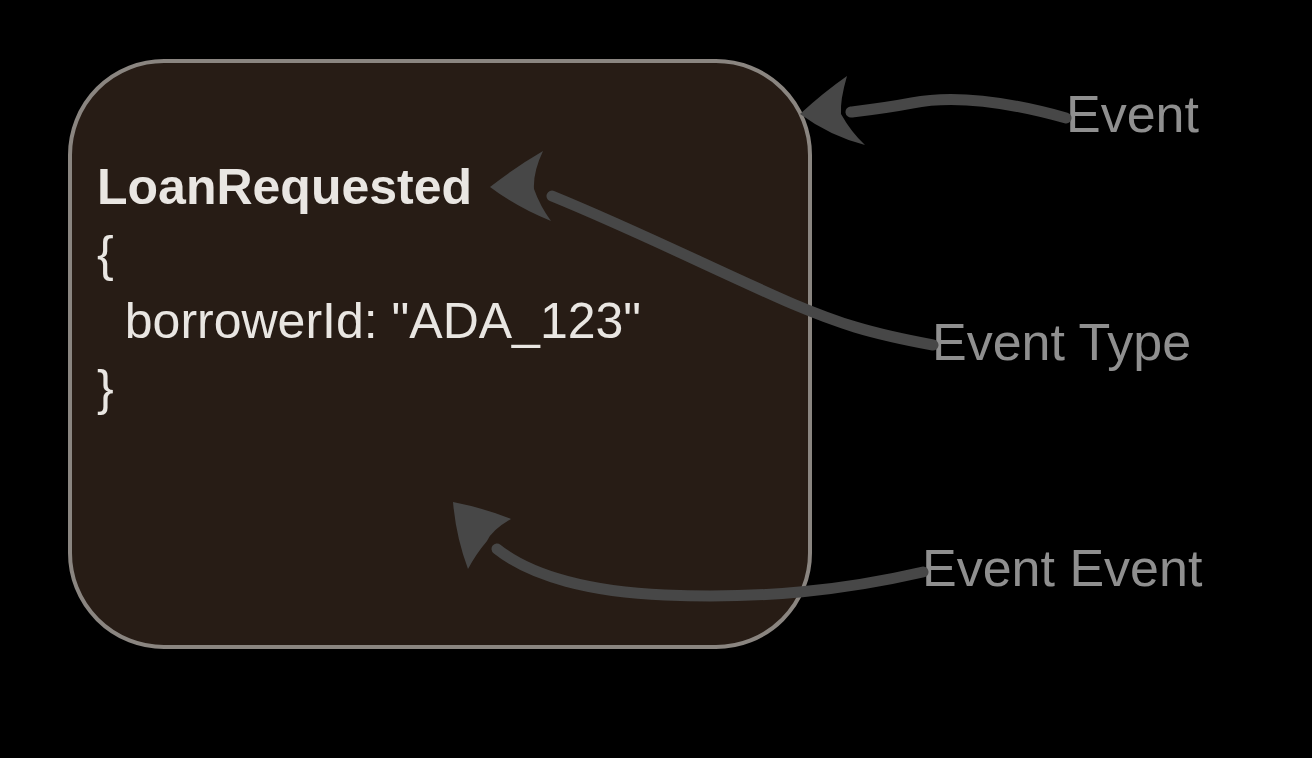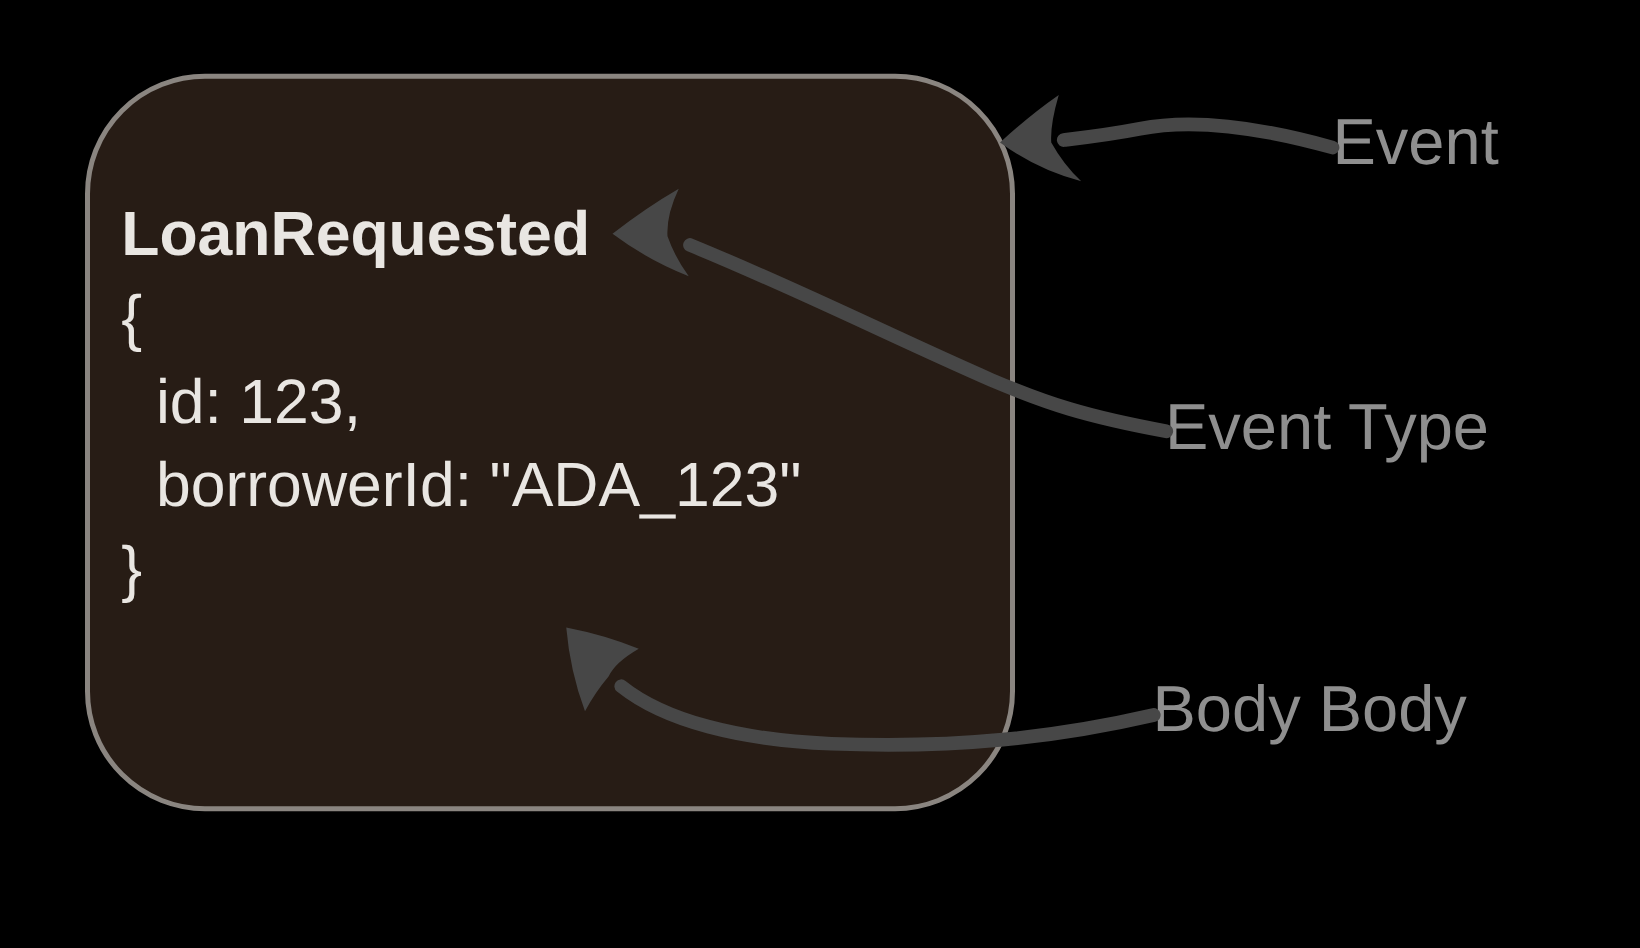--- a/index.html
+++ b/index.html
@@ -72,21 +72,20 @@
 </head>
 <body>
 
 <div class="canvas">
 
   <div class="event-card"></div>
 
   <div class="code-block">
     <div class="code-line event-type-line">LoanRequested</div>
     <div class="code-line">{</div>
-    <div class="code-line">  id: 123,</div>
     <div class="code-line">  borrowerId: "ADA_123"</div>
     <div class="code-line">}</div>
   </div>
 
   <svg class="arrow-layer" viewBox="0 0 1312 758" xmlns="http://www.w3.org/2000/svg">
     <g>
       <path class="arrow-line" d="M 1066,118 C 1005,101 952,95 912,103 C 886,108 868,110 851,112"></path>
       <path class="arrow-head" d="M 800,114 Q 824,92 847,76 Q 840,100 841,114 Q 851,132 865,145 Q 830,136 800,114 Z"></path>
     </g>
     <g>
@@ -94,15 +93,15 @@
       <path class="arrow-head" d="M 490,187 Q 517,166 543,151 Q 533,172 534,189 Q 540,206 551,221 Q 518,208 490,187 Z"></path>
     </g>
     <g>
       <path class="arrow-line" d="M 923,572 C 845,590 765,599 665,595 C 592,592 532,577 497,549"></path>
       <path class="arrow-head" d="M 453,502 Q 484,508 511,519 Q 492,530 487,541 Q 476,554 468,569 Q 456,537 453,502 Z"></path>
     </g>
   </svg>
 
   <div class="annotation-label label-event-type">Event Type</div>
   <div class="annotation-label label-event">Event</div>
-  <div class="annotation-label label-event-body">Body Body</div>
+  <div class="annotation-label label-event-body">Event Event</div>
 
 </div>
 
 </body></html>

